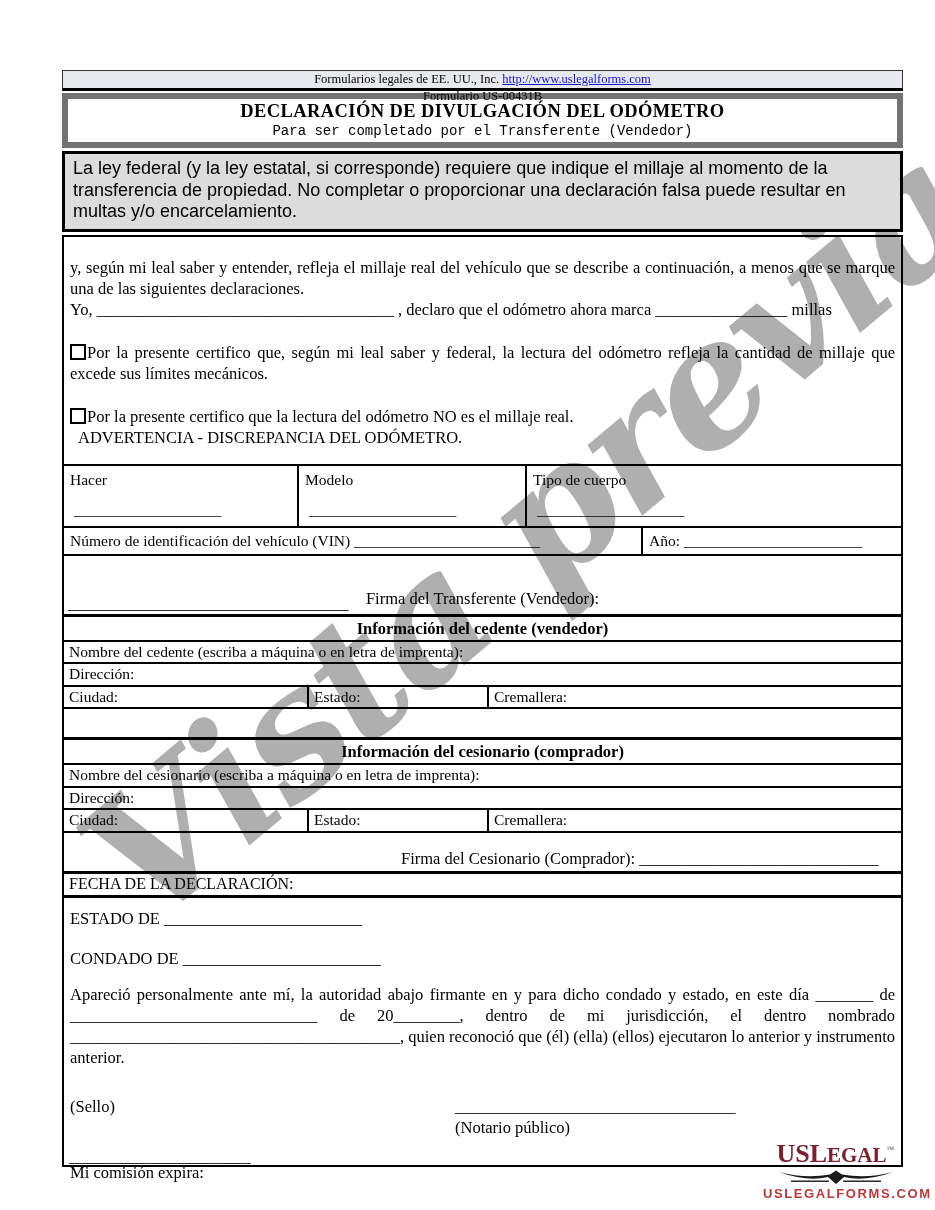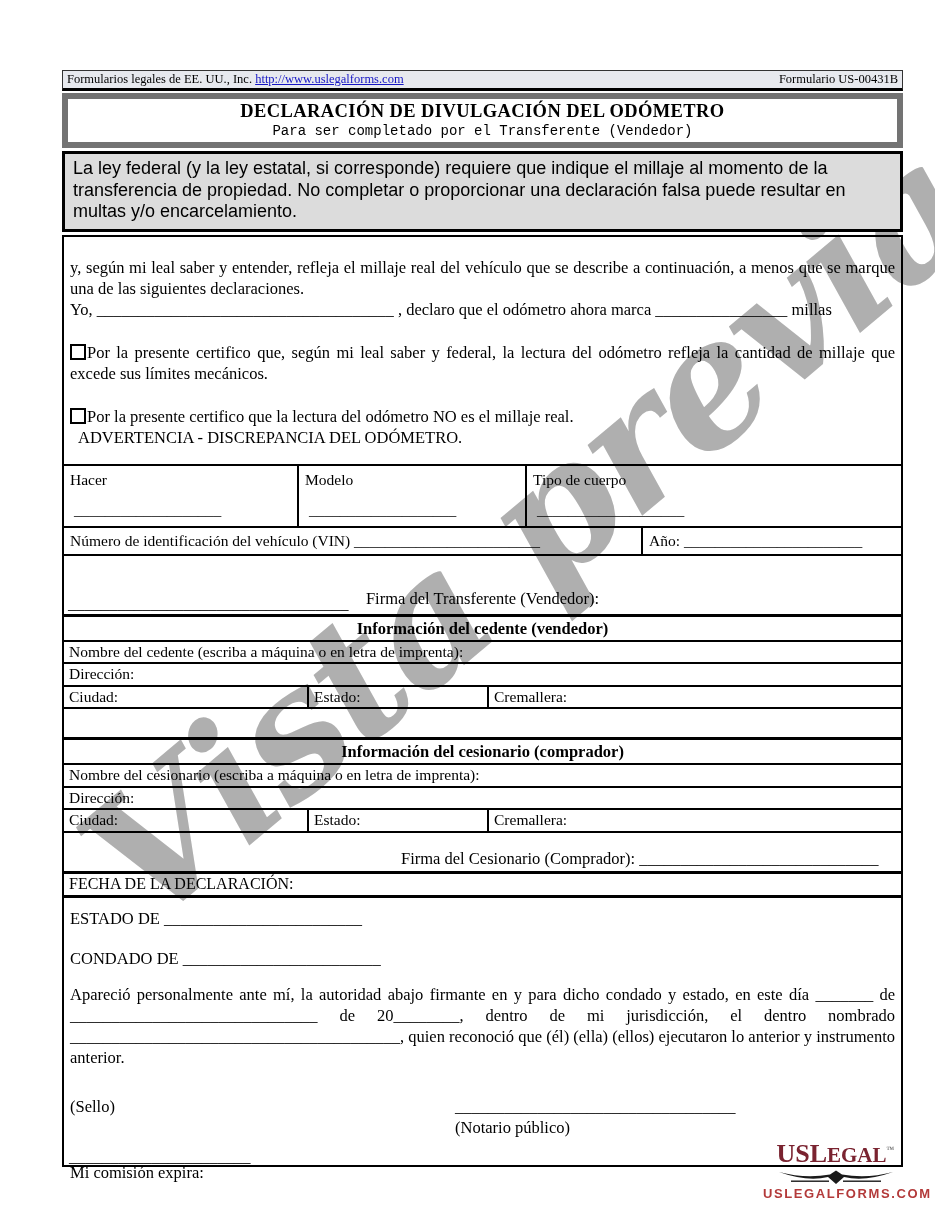--- a/index.html
+++ b/index.html
@@ -8,21 +8,21 @@
   .watermark{position:absolute;left:0;top:498px;width:935px;text-align:center;
         font-family:"DejaVu Serif", serif;font-style:italic;font-weight:bold;
         font-size:172px;line-height:172px;color:#a2a2a2;opacity:.85;
         transform:rotate(-40deg);transform-origin:50% 50%;z-index:0;white-space:nowrap;
         letter-spacing:-4px;}
   .doc{position:absolute;left:62px;top:70px;width:841px;z-index:1;}
 
   
   .band{box-sizing:border-box;height:21px;border:1px solid #333;border-bottom:3px solid #000;
         background:#e7e9ee;display:flex;justify-content:space-between;align-items:center;
-        padding:0 4px;font-size:12.5px;line-height:17px;}
+        padding:0 4px;font-size:12.5px;line-height:17px;flex-direction:column;}
   .band a{color:#1515c4;text-decoration:underline;}
 
   
   .titlebox{box-sizing:border-box;border:6px solid #737373;margin-top:2px;text-align:center;
         padding:2px 0 3px;}
   .title-main{font-size:18.5px;font-weight:bold;letter-spacing:.4px;}
   .title-sub{font-family:"Liberation Mono", monospace;font-size:14px;margin-top:1px;}
 
   
   .warnbox{box-sizing:border-box;border:3px solid #000;margin-top:3px;background:#dcdcdc;

